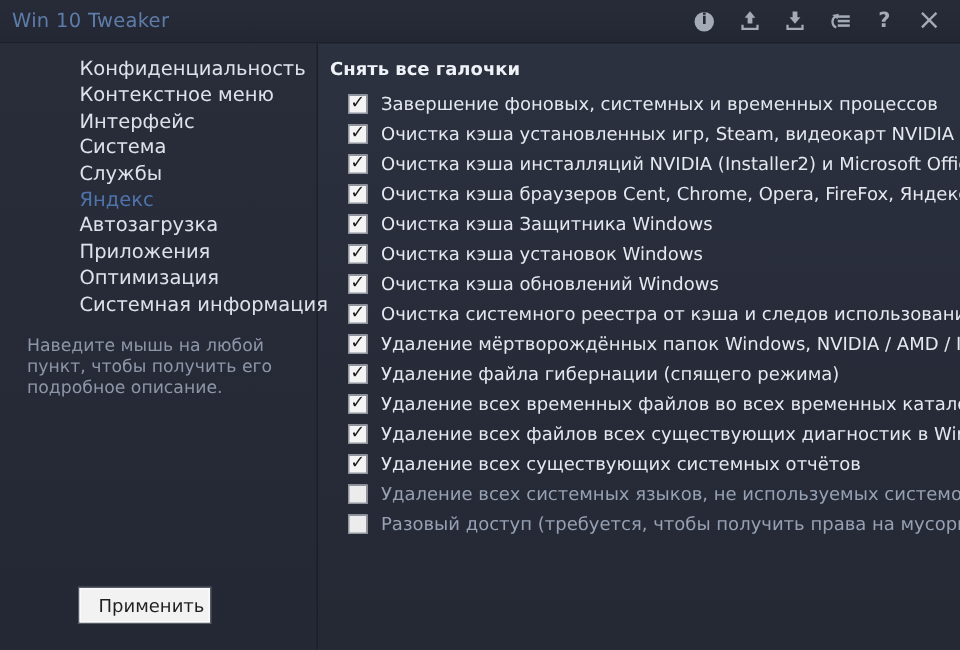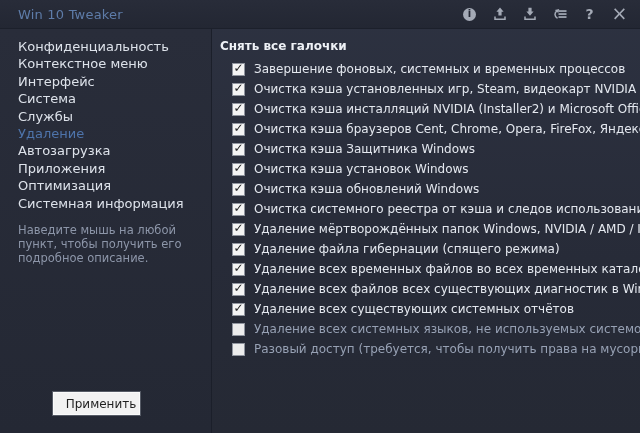--- a/index.html
+++ b/index.html
@@ -12,38 +12,38 @@
     position:relative; width:640px; height:433px;
     background:linear-gradient(180deg,#2d3241 0%,#272b38 60%,#252934 100%);
   }
   
   .titlebar {
     position:absolute; left:0; top:0; right:0; height:28px;
     background:linear-gradient(180deg,#282c39,#232733);
     border-bottom:1px solid #1c202b;
     display:flex; align-items:center;
   }
-  .title { color:#5e7ca9; font-size:13px; margin-left:18px; letter-spacing:0.2px; }
+  .title { color:#5e7ca9; font-size:13px; margin-left:8px; letter-spacing:0.2px; }
   .tb-icons { margin-left:auto; margin-right:12px; display:flex; align-items:center; gap:13px; }
   .tb-icon { width:17px; height:17px; display:flex; align-items:center; justify-content:center;
              color:#a4aab6; cursor:pointer; }
   .tb-icon svg { display:block; }
   .icon-info-inner { width:13px; height:13px; border-radius:50%; background:#a4aab6;
     display:flex; align-items:center; justify-content:center; }
   .icon-info-inner::after { content:"i"; color:#232733; font-size:10px; font-weight:bold; line-height:1; }
   .icon-help::after  { content:"?"; font-size:14px; font-weight:bold; color:#a4aab6; }
   .icon-close::after { content:"\00d7"; font-size:19px; color:#a4aab6; line-height:1; margin-top:-2px; }
   
   .sidebar {
     position:absolute; left:0; top:29px; bottom:0; width:212px;
     background:linear-gradient(180deg,#292d3a,#242834);
     border-right:1px solid #1b1f2a;
     box-sizing:border-box;
   }
-  .nav { padding-top:9px; }
+  .nav { padding-top:9px;padding-left:35px; }
   .nav-item {
     height:17.4px; line-height:17.4px; padding-left:18px;
     font-size:13px; color:#dde2ea; cursor:pointer; white-space:nowrap;
   }
   .nav-item.active { color:#4e74ab; }
   .sidebar-hint {
     margin:11px 0 0 18px; width:178px;
     font-size:11.5px; line-height:14px; color:#8d96a9;
   }
   .apply-btn {
@@ -116,21 +116,21 @@
         <div class="nav-item">Конфиденциальность</div>
 
         <div class="nav-item">Контекстное меню</div>
 
         <div class="nav-item">Интерфейс</div>
 
         <div class="nav-item">Система</div>
 
         <div class="nav-item">Службы</div>
 
-        <div class="nav-item active">Удаление</div>
+        <div class="nav-item active">Яндекс</div>
 
         <div class="nav-item">Автозагрузка</div>
 
         <div class="nav-item">Приложения</div>
 
         <div class="nav-item">Оптимизация</div>
 
         <div class="nav-item">Системная информация</div>
       </div>
     <div class="sidebar-hint">Наведите мышь на любой пункт, чтобы получить его подробное описание.</div>

